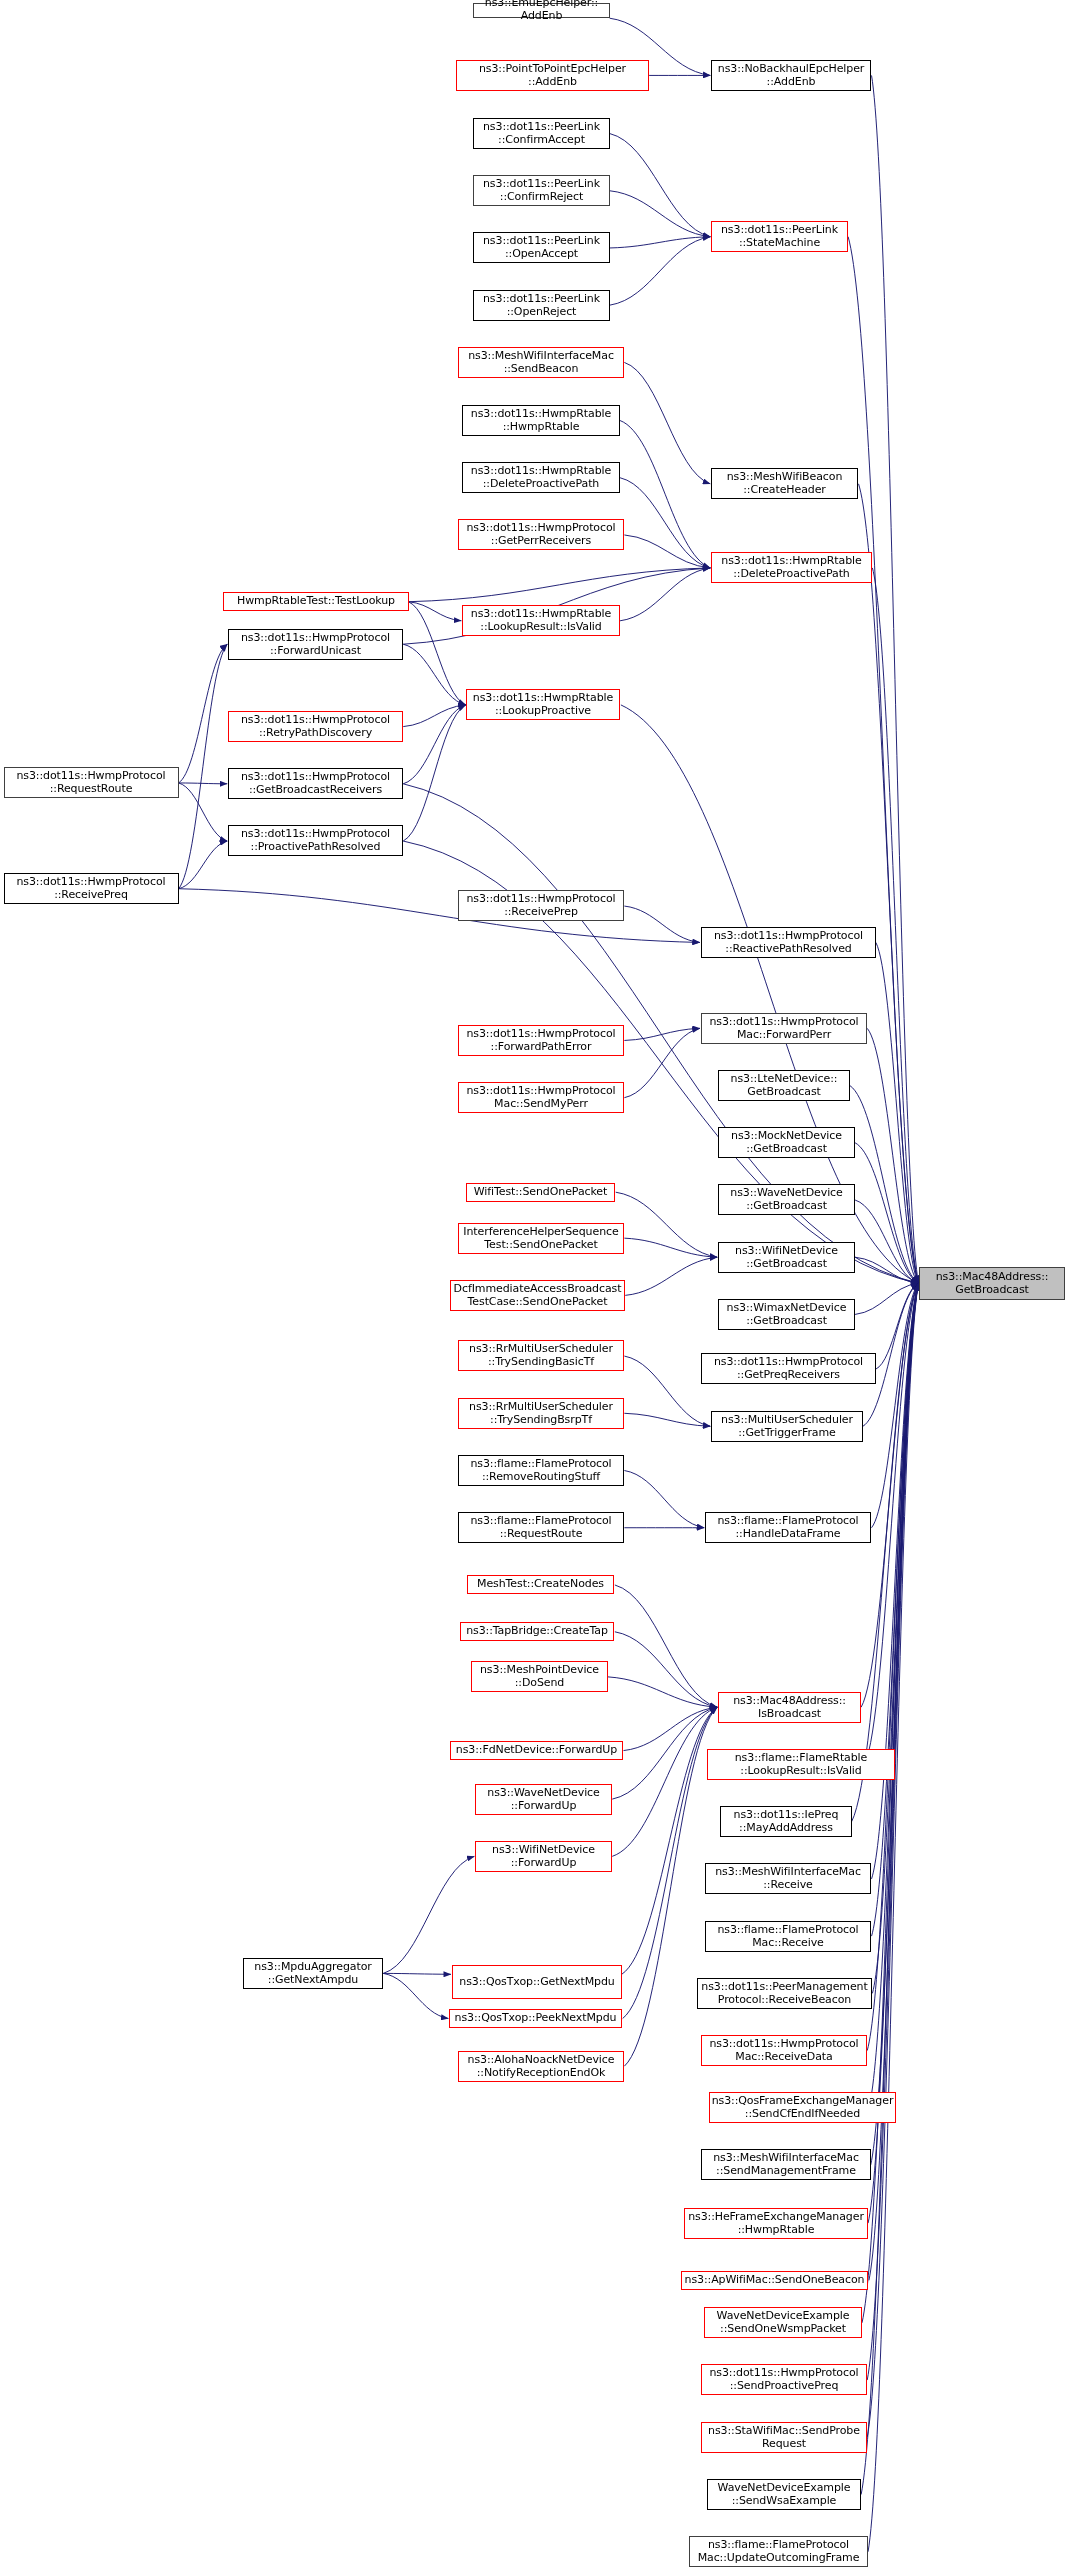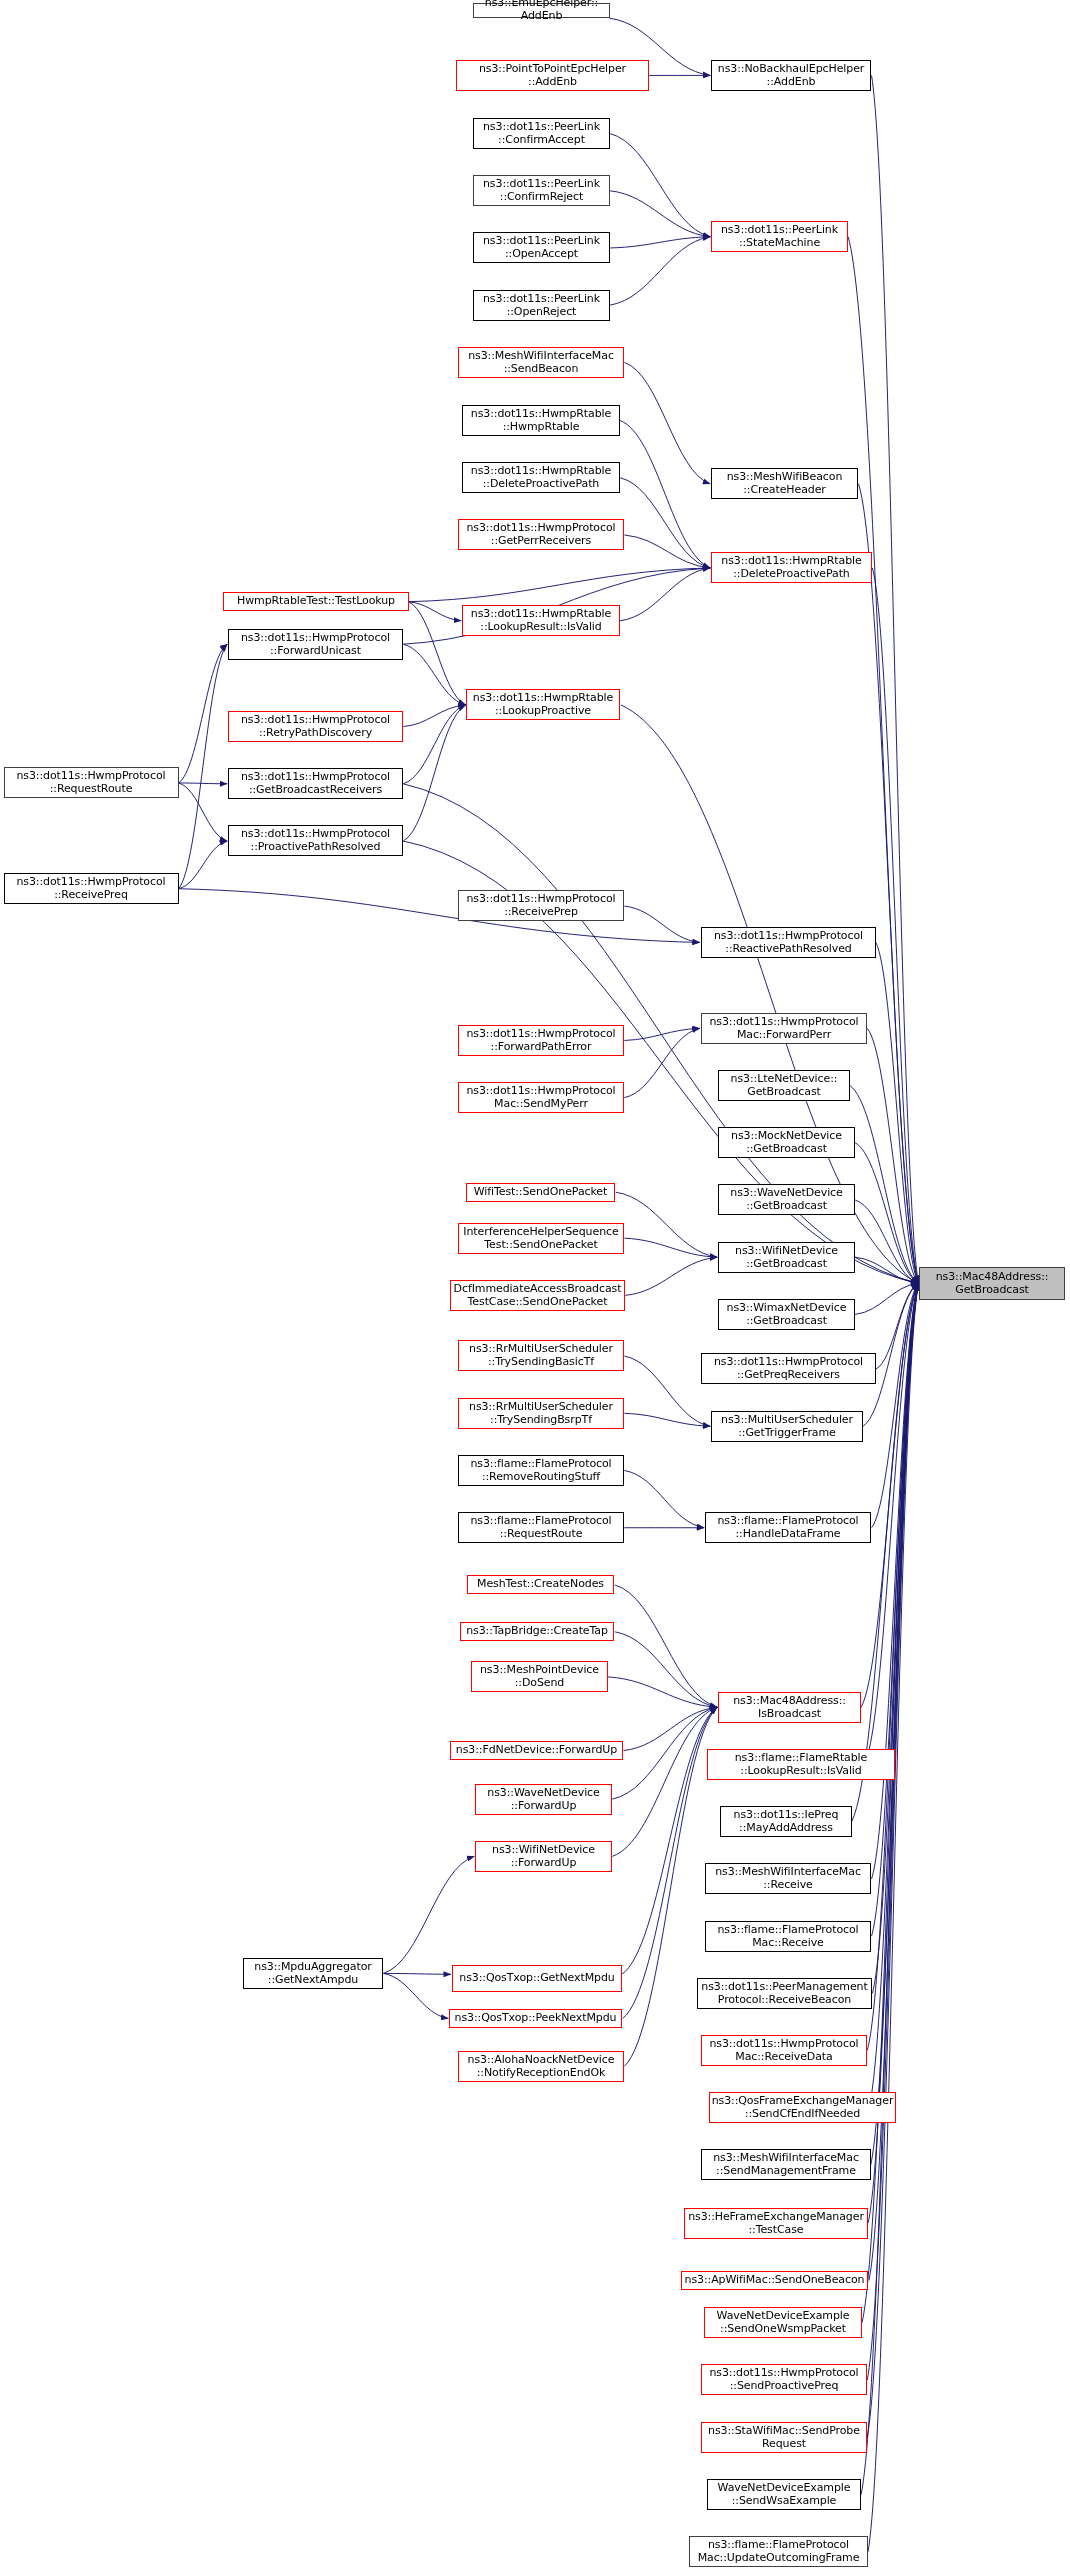--- a/index.html
+++ b/index.html
@@ -228,34 +228,34 @@
       <div class="node red" style="left: 475px; top: 1784px; width: 137px; height: 31px;"><span>ns3::WaveNetDevice
 ::ForwardUp</span></div>
       <div class="node black" style="left: 705px; top: 1863px; width: 166px; height: 31px;"><span>ns3::MeshWifiInterfaceMac
 ::Receive</span></div>
       <div class="node red" style="left: 475px; top: 1841px; width: 137px; height: 31px;"><span>ns3::WifiNetDevice
 ::ForwardUp</span></div>
       <div class="node black" style="left: 705px; top: 1921px; width: 166px; height: 31px;"><span>ns3::flame::FlameProtocol
 Mac::Receive</span></div>
       <div class="node black" style="left: 243px; top: 1958px; width: 140px; height: 31px;"><span>ns3::MpduAggregator
 ::GetNextAmpdu</span></div>
-      <div class="node red" style="left: 452px; top: 1965px; width: 170px; height: 27px;"><span>ns3::QosTxop::GetNextMpdu</span></div>
+      <div class="node red" style="left: 452px; top: 1965px; width: 170px; height: 34px;"><span>ns3::QosTxop::GetNextMpdu</span></div>
       <div class="node black" style="left: 697px; top: 1978px; width: 175px; height: 31px;"><span>ns3::dot11s::PeerManagement
 Protocol::ReceiveBeacon</span></div>
       <div class="node red" style="left: 449px; top: 2009px; width: 173px; height: 19px;"><span>ns3::QosTxop::PeekNextMpdu</span></div>
       <div class="node red" style="left: 701px; top: 2035px; width: 166px; height: 31px;"><span>ns3::dot11s::HwmpProtocol
 Mac::ReceiveData</span></div>
       <div class="node red" style="left: 458px; top: 2051px; width: 166px; height: 31px;"><span>ns3::AlohaNoackNetDevice
 ::NotifyReceptionEndOk</span></div>
       <div class="node red" style="left: 681px; top: 2092px; width: 187px; height: 31px; margin-left: 28px;"><span>ns3::QosFrameExchangeManager
 ::SendCfEndIfNeeded</span></div>
       <div class="node black" style="left: 701px; top: 2149px; width: 170px; height: 31px;"><span>ns3::MeshWifiInterfaceMac
 ::SendManagementFrame</span></div>
       <div class="node red" style="left: 684px; top: 2208px; width: 184px; height: 31px;"><span>ns3::HeFrameExchangeManager
-::TestCase</span></div>
+::HwmpRtable</span></div>
       <div class="node red" style="left: 681px; top: 2271px; width: 187px; height: 19px;"><span>ns3::ApWifiMac::SendOneBeacon</span></div>
       <div class="node red" style="left: 704px; top: 2307px; width: 158px; height: 31px;"><span>WaveNetDeviceExample
 ::SendOneWsmpPacket</span></div>
       <div class="node red" style="left: 701px; top: 2364px; width: 166px; height: 31px;"><span>ns3::dot11s::HwmpProtocol
 ::SendProactivePreq</span></div>
       <div class="node red" style="left: 701px; top: 2422px; width: 166px; height: 31px;"><span>ns3::StaWifiMac::SendProbe
 Request</span></div>
       <div class="node black" style="left: 707px; top: 2479px; width: 154px; height: 31px;"><span>WaveNetDeviceExample
 ::SendWsaExample</span></div>
       <div class="node grey" style="left: 689px; top: 2536px; width: 179px; height: 31px;"><span>ns3::flame::FlameProtocol

